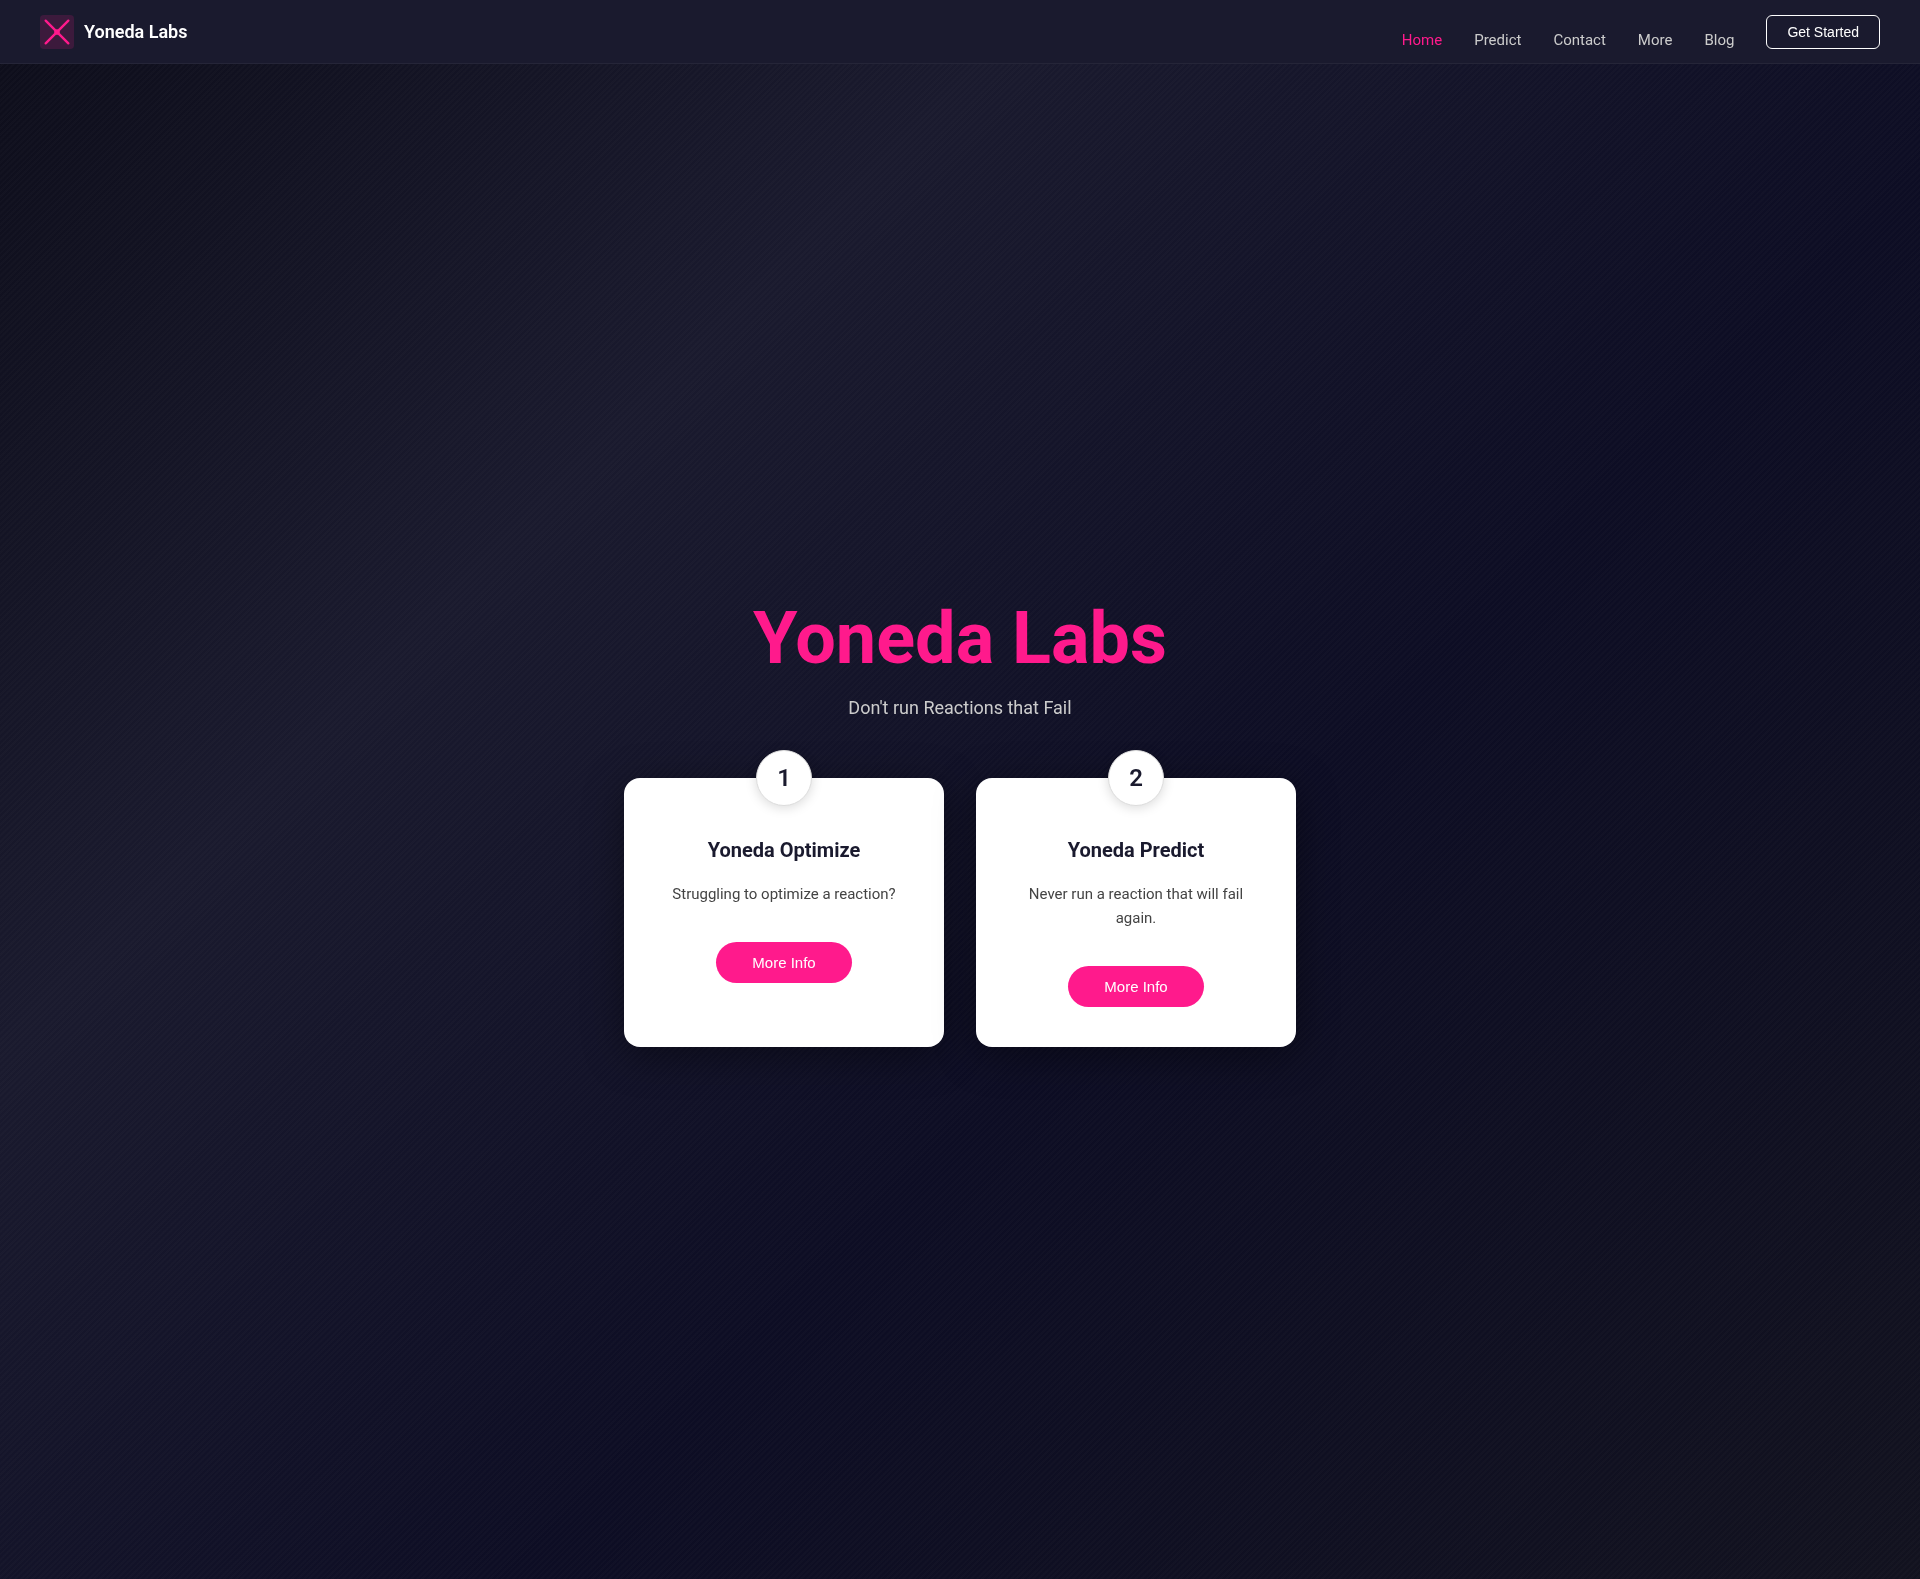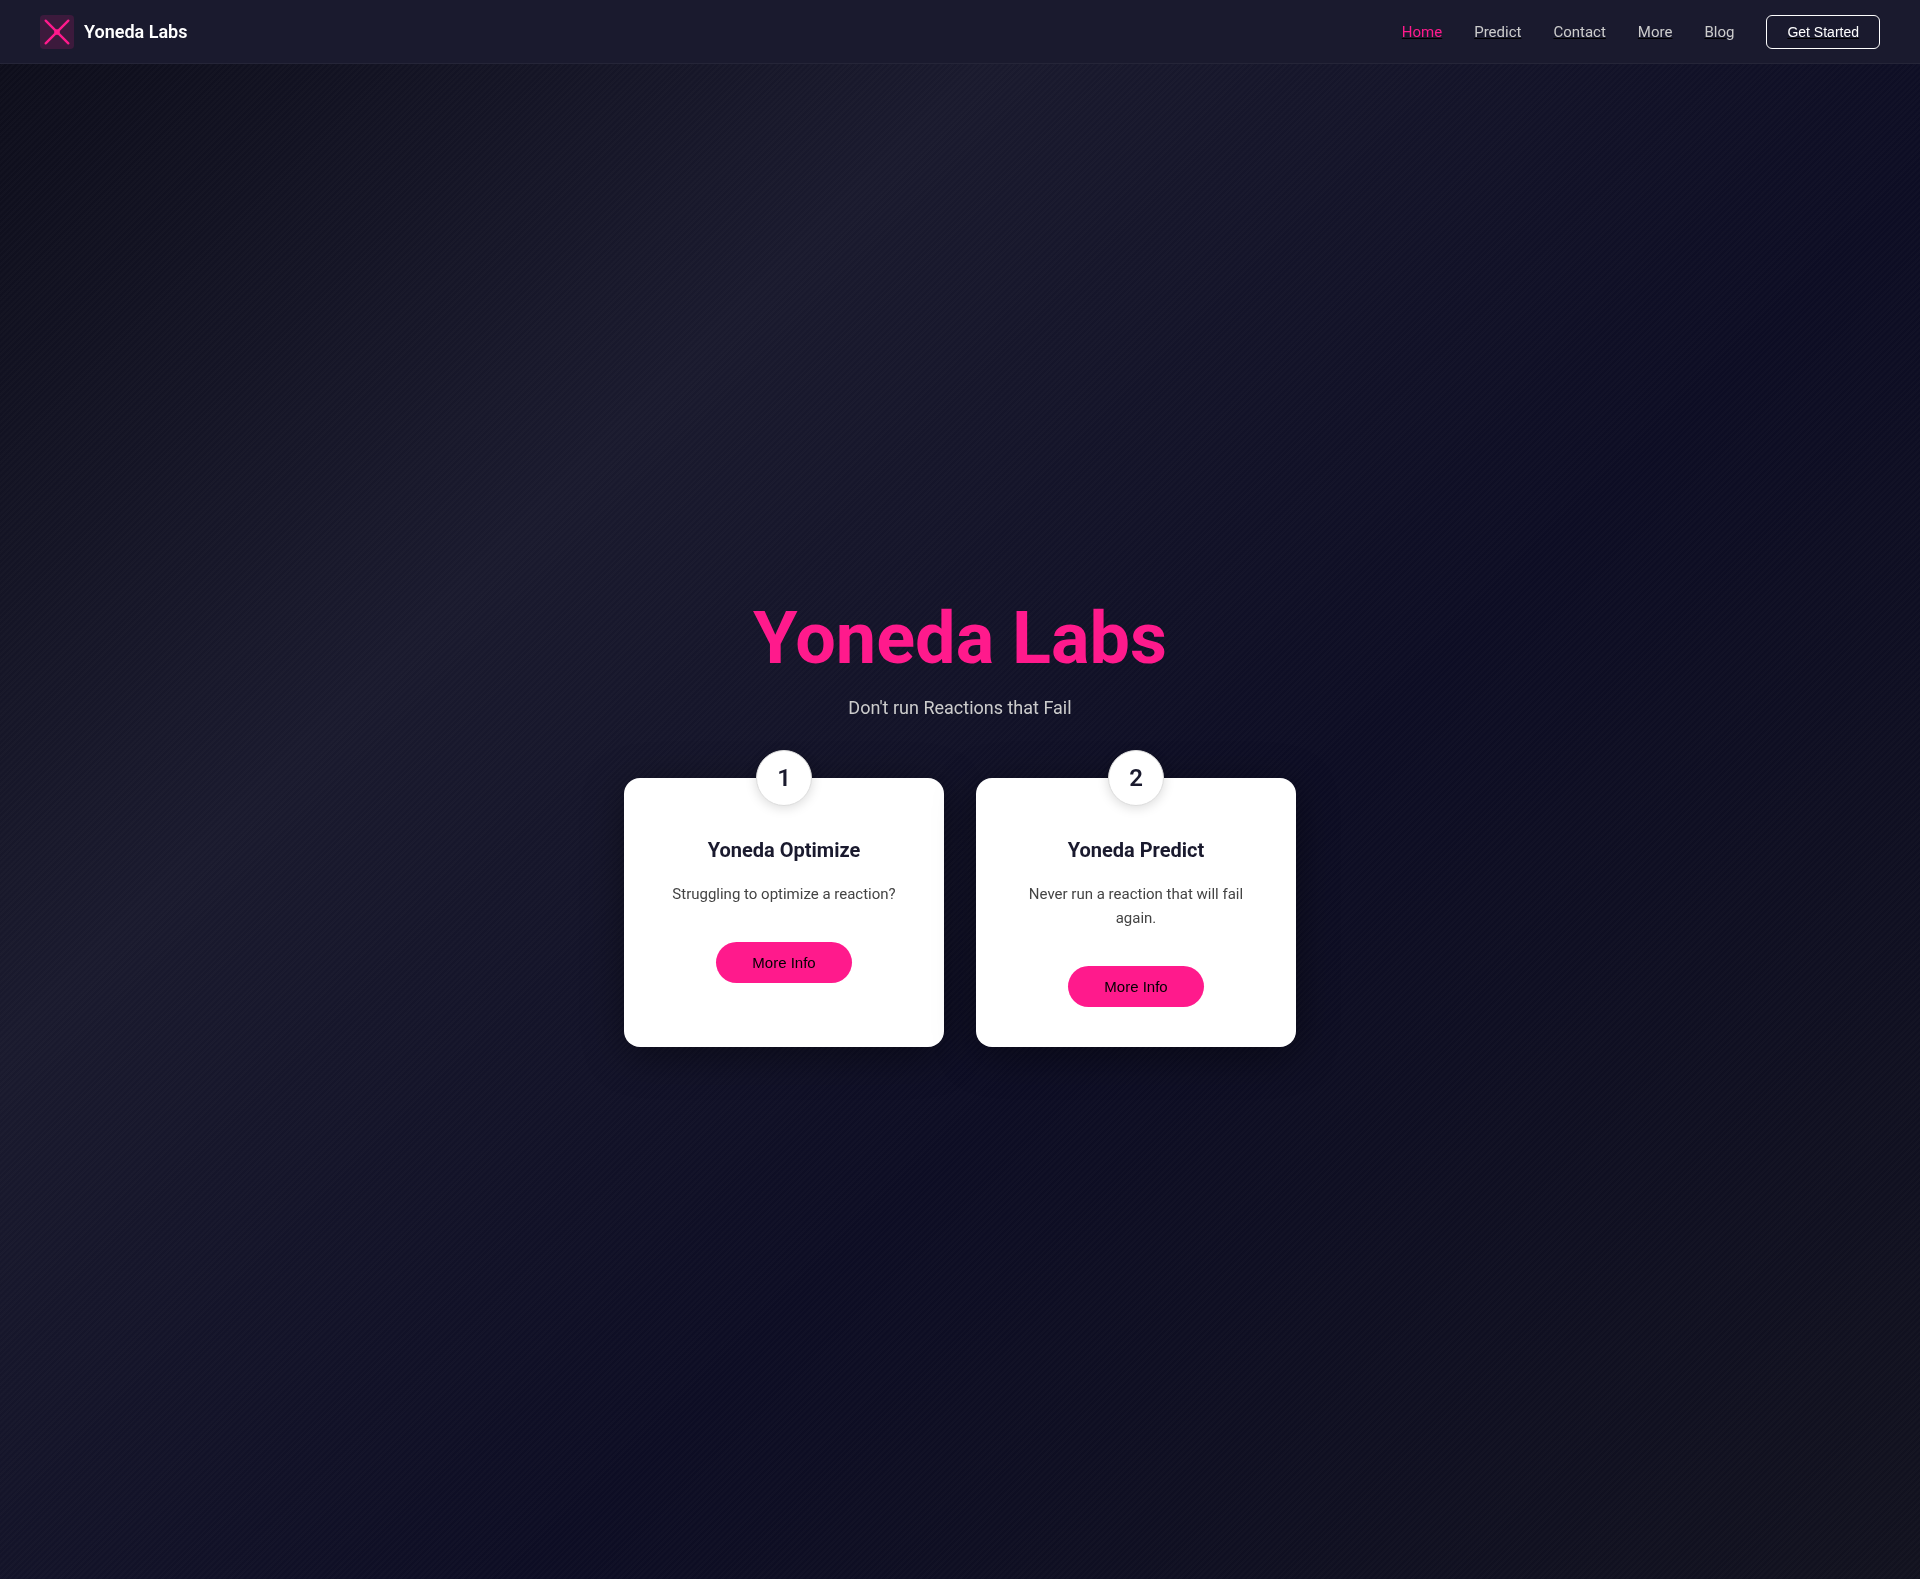--- a/index.html
+++ b/index.html
@@ -8,21 +8,21 @@
     
     nav {
       position: fixed; top: 0; left: 0; right: 0; z-index: 100;
       background: #1a1a2e;
       display: flex; align-items: center; justify-content: space-between;
       padding: 0 40px; height: 64px;
       border-bottom: 1px solid rgba(255,255,255,0.05);
     }
     .nav-logo { display: flex; align-items: center; gap: 10px; cursor: pointer; }
     .nav-logo-text { color: #fff; font-size: 18px; font-weight: 600; }
-    .nav-links { display: flex; align-items: center; gap: 32px; text-decoration: underline; }
+    .nav-links { display: flex; align-items: flex-end; gap: 32px; }
     .nav-link { color: #ccc; text-decoration: none; font-size: 15px; cursor: pointer; }
     .nav-link.active { color: #ff1a8c; }
     .nav-get-started {
       background: transparent; border: 1.5px solid #fff;
       color: #fff; padding: 8px 20px; border-radius: 6px;
       font-size: 14px; cursor: pointer;
     }
 
     
     .hero {
@@ -78,21 +78,21 @@
     .card-title {
       font-size: 20px; font-weight: 700; color: #1a1a2e;
       margin-bottom: 20px;
     }
     .card-text {
       font-size: 15px; color: #444; line-height: 1.6;
       margin-bottom: 12px;
     }
     .card-btn {
       display: inline-block; margin-top: 24px;
-      background: #ff1a8c; color: #000000;
+      background: #ff1a8c; color: #ffffff;
       border: none; border-radius: 24px;
       padding: 12px 36px; font-size: 15px;
       cursor: pointer; text-decoration: none;
     }
 
     
     .logo-svg { width: 34px; height: 34px; }
   </style>
 </head>
 <body>

